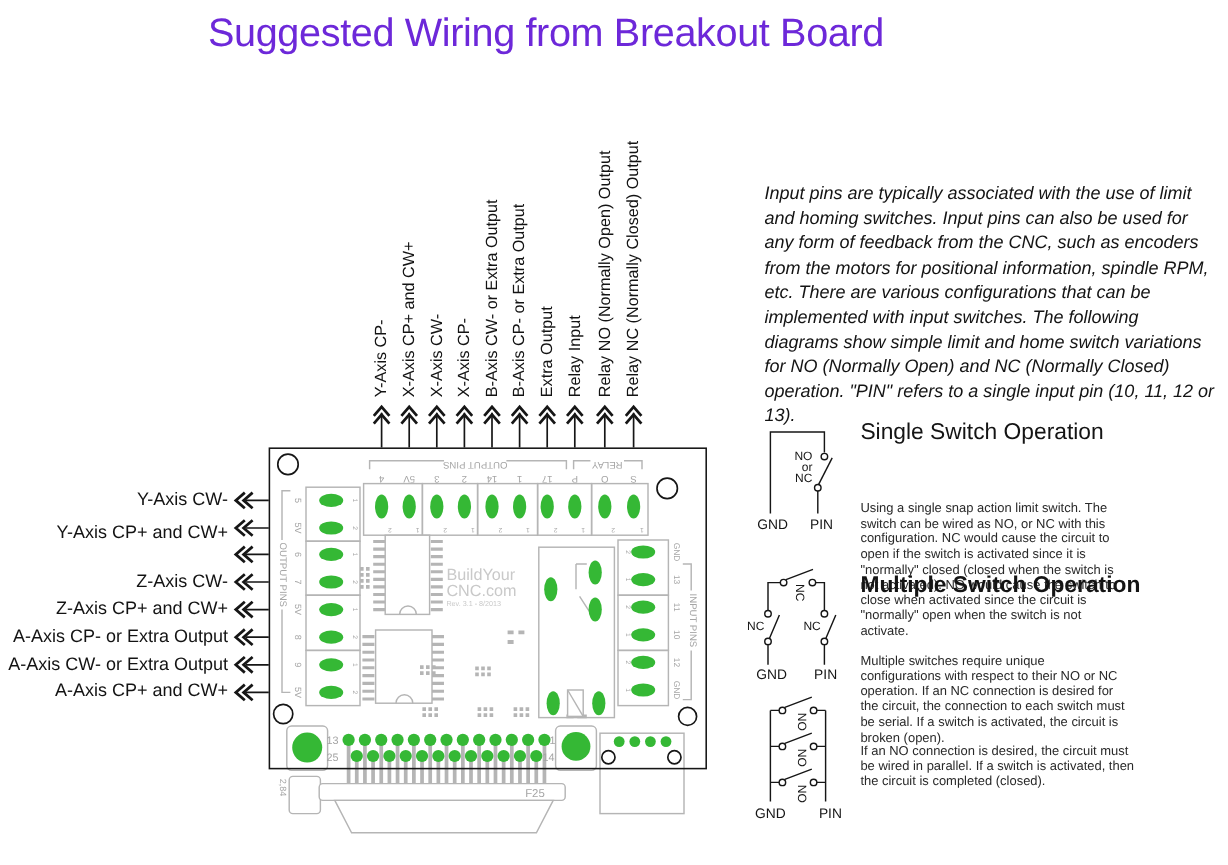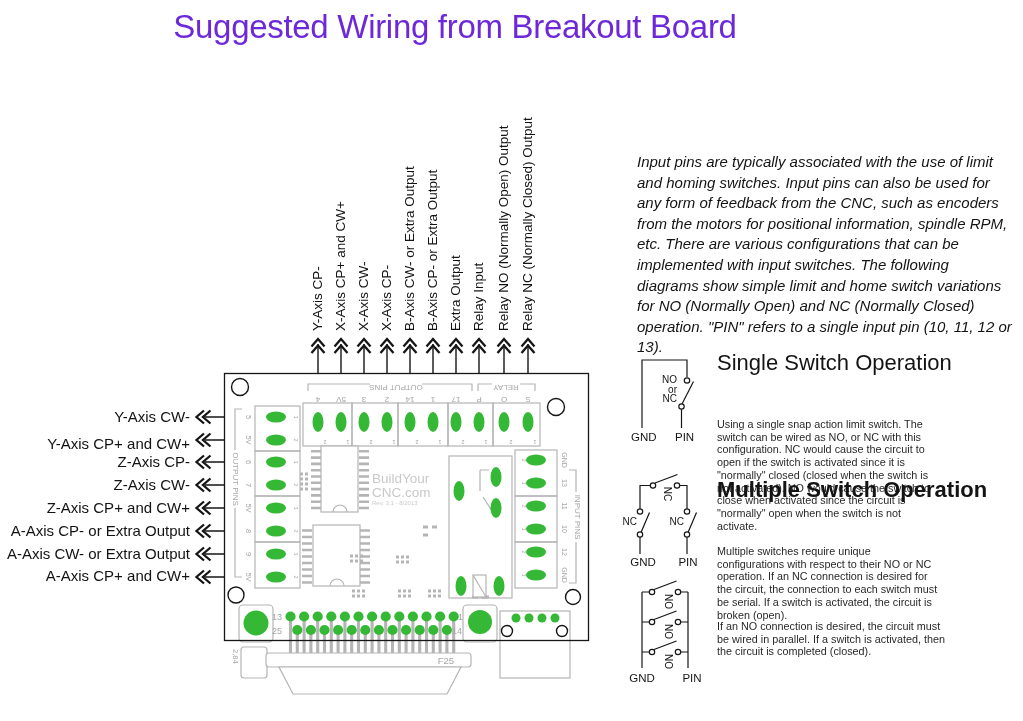--- a/index.html
+++ b/index.html
@@ -6,21 +6,21 @@
   .stage{position:relative;width:1023px;height:721px;background:#fff;overflow:hidden;
          font-family:"Liberation Sans",sans-serif;color:#131313;}
   .title{position:absolute;left:130px;top:8px;width:650px;text-align:center;
          font-size:33px;letter-spacing:-0.3px;color:#6d28d9;white-space:nowrap;}
   .toplab{position:absolute;transform-origin:0 0;transform:rotate(-90deg);
           white-space:nowrap;font-size:13.5px;line-height:16px;color:#131313;}
   .leftlab{position:absolute;left:0;width:190px;text-align:right;white-space:nowrap;
            font-size:15px;line-height:16px;color:#131313;}
   .intro{position:absolute;left:637px;top:152px;width:376px;font-size:15px;
          line-height:20.6px;color:#141414;font-style:italic;}
-  .h2{position:absolute;font-size:22px;color:#141414;white-space:nowrap;}
+  .h2{position:absolute;font-size:19px;color:#141414;white-space:nowrap;}
   .small{position:absolute;font-size:10.8px;line-height:12.7px;color:#292929;margin-top:44px;}
   svg{position:absolute;left:0;top:0;}
   .blk{stroke:#161616;fill:none;stroke-width:1.3px;}
   .blkf{stroke:#161616;fill:#fff;stroke-width:1.4px;}
   .sil{stroke:#b5b5b5;fill:none;stroke-width:1.2px;}
   .silw{stroke:#b5b5b5;fill:#fff;stroke-width:1.2px;}
   .grn{fill:#35b835;}
   .pins{stroke:#b5b5b5;stroke-width:2.6px;fill:none;}
   .smd{stroke:#b5b5b5;stroke-width:3.2px;fill:none;}
   .stub{stroke:#b5b5b5;stroke-width:3.1px;fill:none;}
@@ -293,21 +293,20 @@
   <div class="toplab" style="left:379px;top:331px;">X-Axis CP-</div>
   <div class="toplab" style="left:402px;top:331px;">B-Axis CW- or Extra Output</div>
   <div class="toplab" style="left:425px;top:331px;">B-Axis CP- or Extra Output</div>
   <div class="toplab" style="left:448px;top:331px;">Extra Output</div>
   <div class="toplab" style="left:471px;top:331px;">Relay Input</div>
   <div class="toplab" style="left:496px;top:331px;">Relay NO (Normally Open) Output</div>
   <div class="toplab" style="left:520px;top:331px;">Relay NC (Normally Closed) Output</div>
 
   <div class="leftlab" style="top:409px;">Y-Axis CW-</div>
   <div class="leftlab" style="top:412px;margin-top:24px;">Y-Axis CP+ and CW+</div>
-  <div class="leftlab" style="top:454px;">Z-Axis CP-</div>
   <div class="leftlab" style="top:477px;">Z-Axis CW-</div>
   <div class="leftlab" style="top:500px;">Z-Axis CP+ and CW+</div>
   <div class="leftlab" style="top:523px;">A-Axis CP- or Extra Output</div>
   <div class="leftlab" style="top:546px;">A-Axis CW- or Extra Output</div>
   <div class="leftlab" style="top:568px;">A-Axis CP+ and CW+</div>
 
   <div class="intro">Input pins are typically associated with the use of limit and homing switches. Input pins can also be used for any form of feedback from the CNC, such as encoders from the motors for positional information, spindle RPM, etc. There are various configurations that can be implemented with input switches.  The following diagrams show simple limit and home switch variations for NO (Normally Open) and NC (Normally Closed) operation. "PIN" refers to a single input pin (10, 11, 12 or 13).</div>
 
   <div class="h2" style="left:717px;top:350px;">Single Switch Operation</div>
   <div class="small" style="left:717px;top:374px;width:218px;">Using a single snap action limit switch.  The switch can be wired as NO, or NC with this configuration. NC would cause the circuit to open if the switch is activated since it is "normally" closed (closed when the switch is not activated).  NO would cause the switch to close when activated since the circuit is "normally" open when the switch is not activate.</div>

